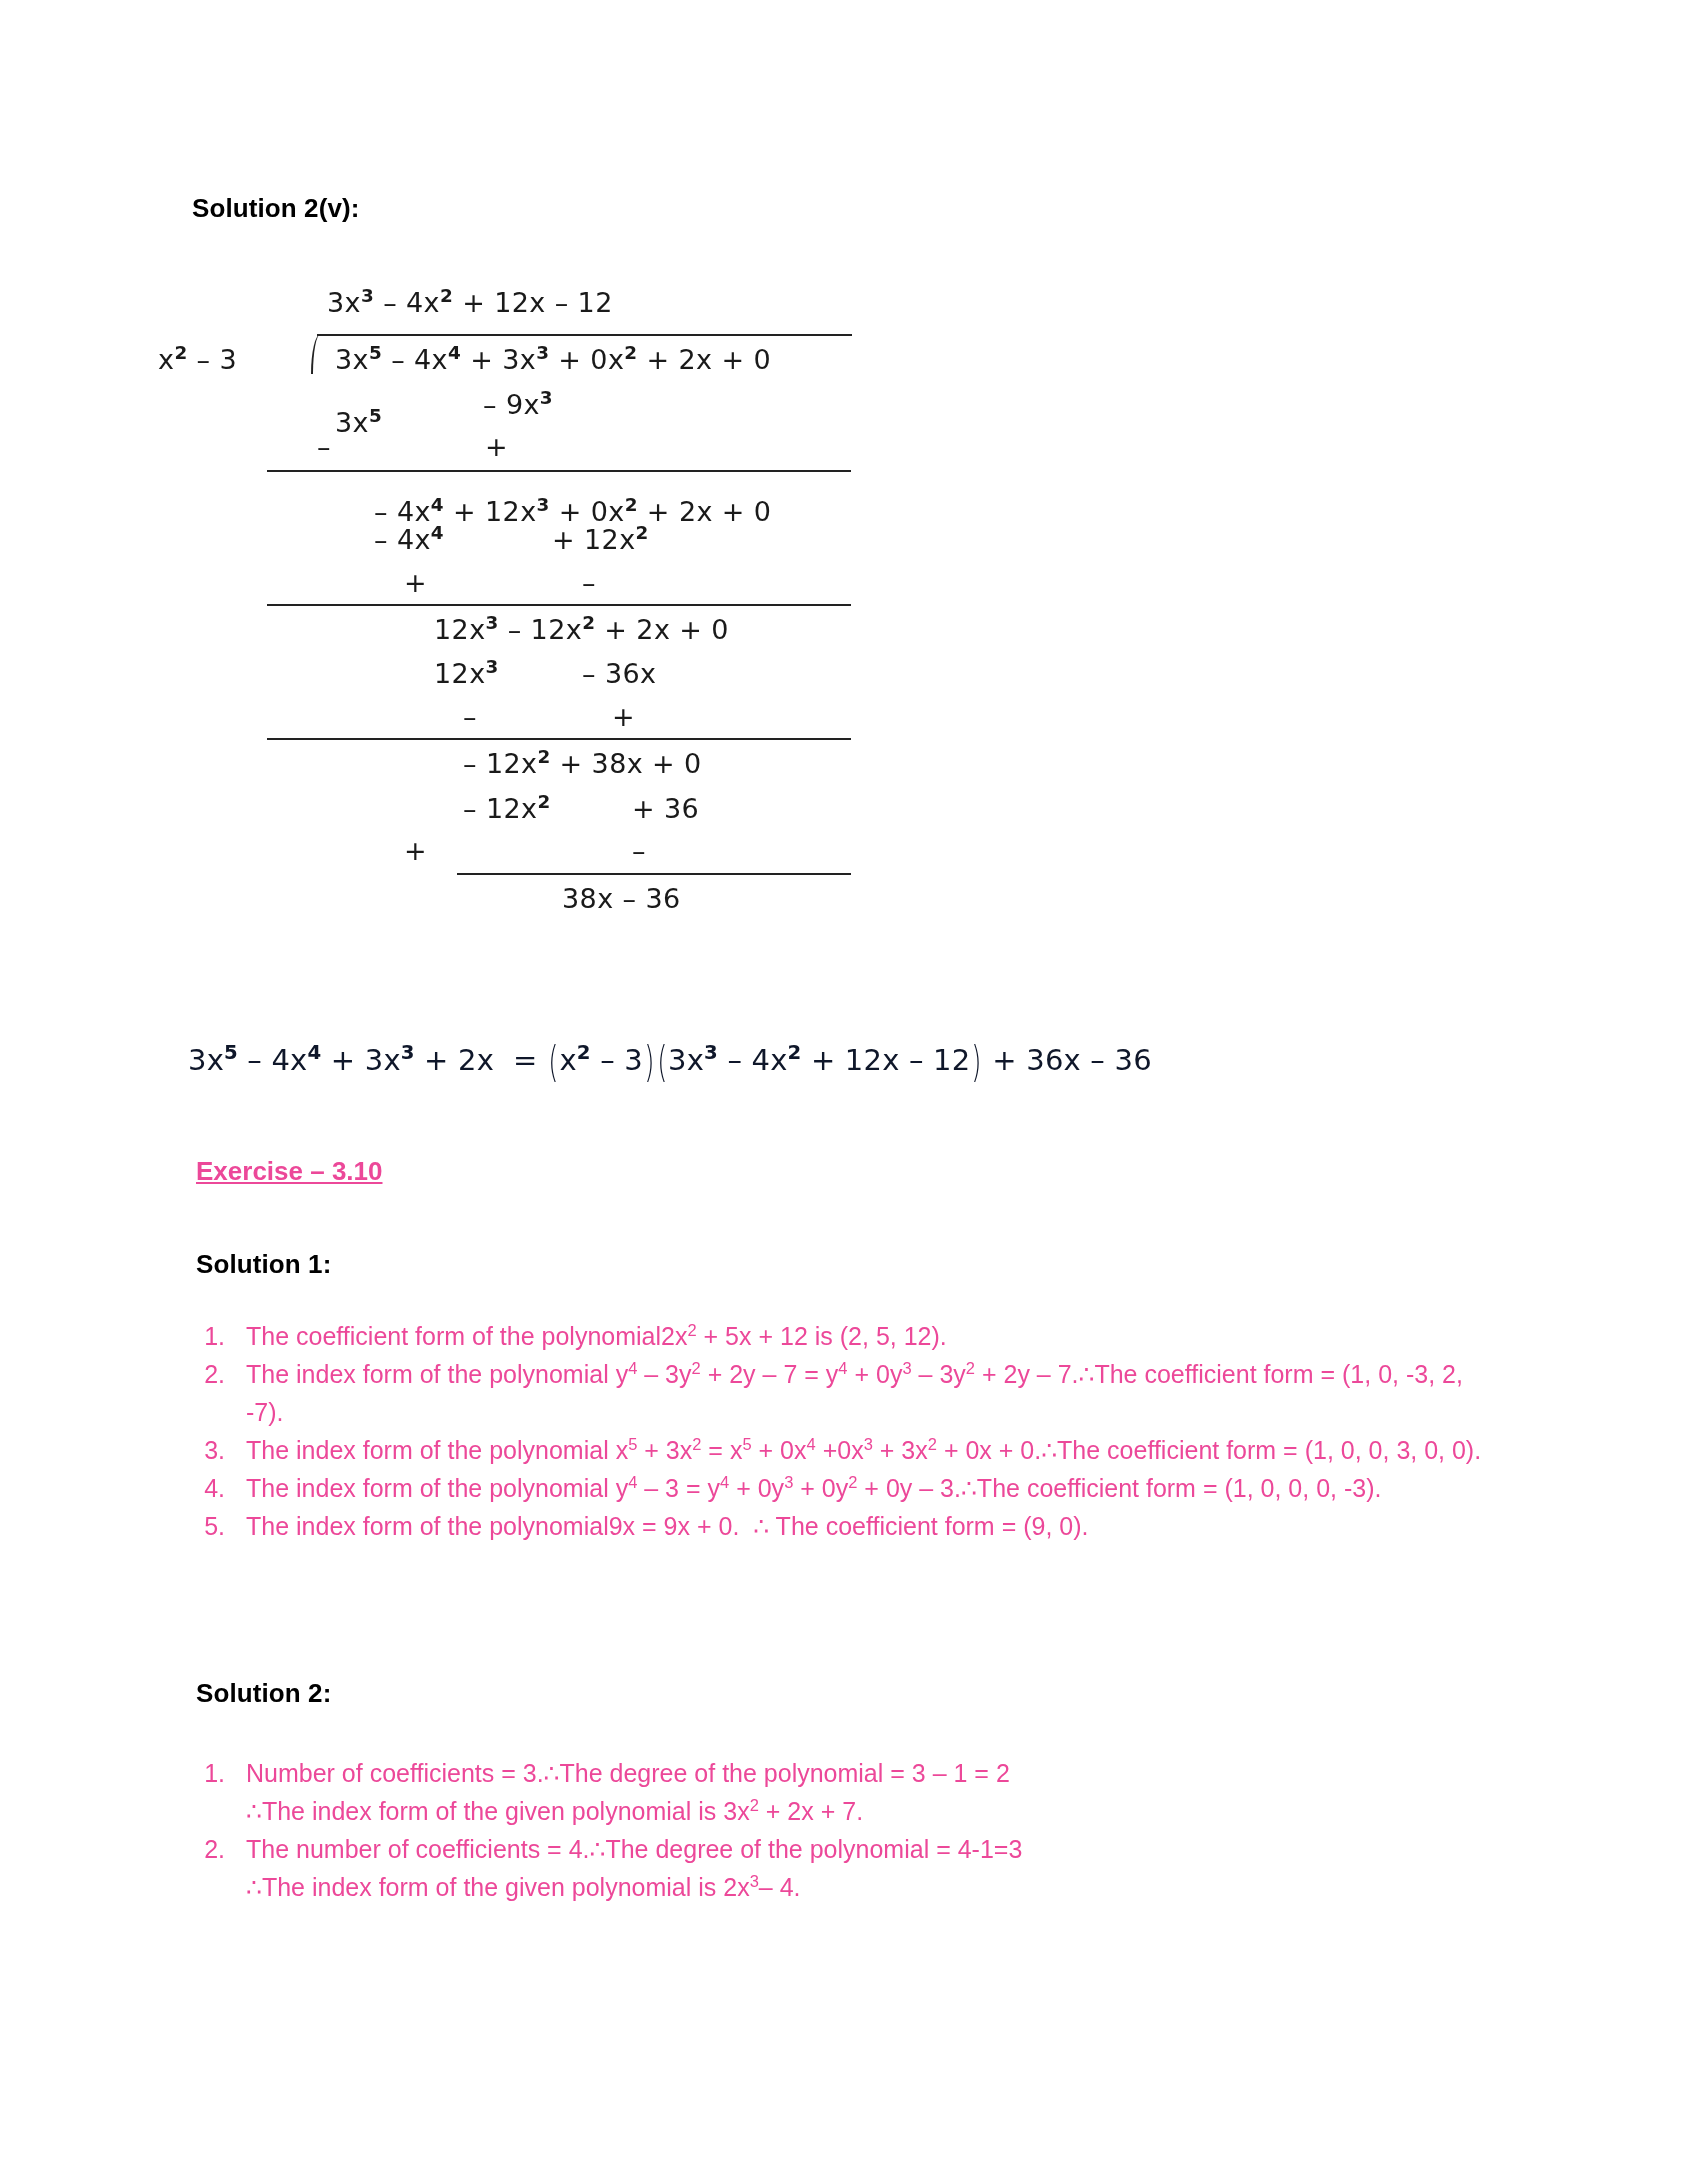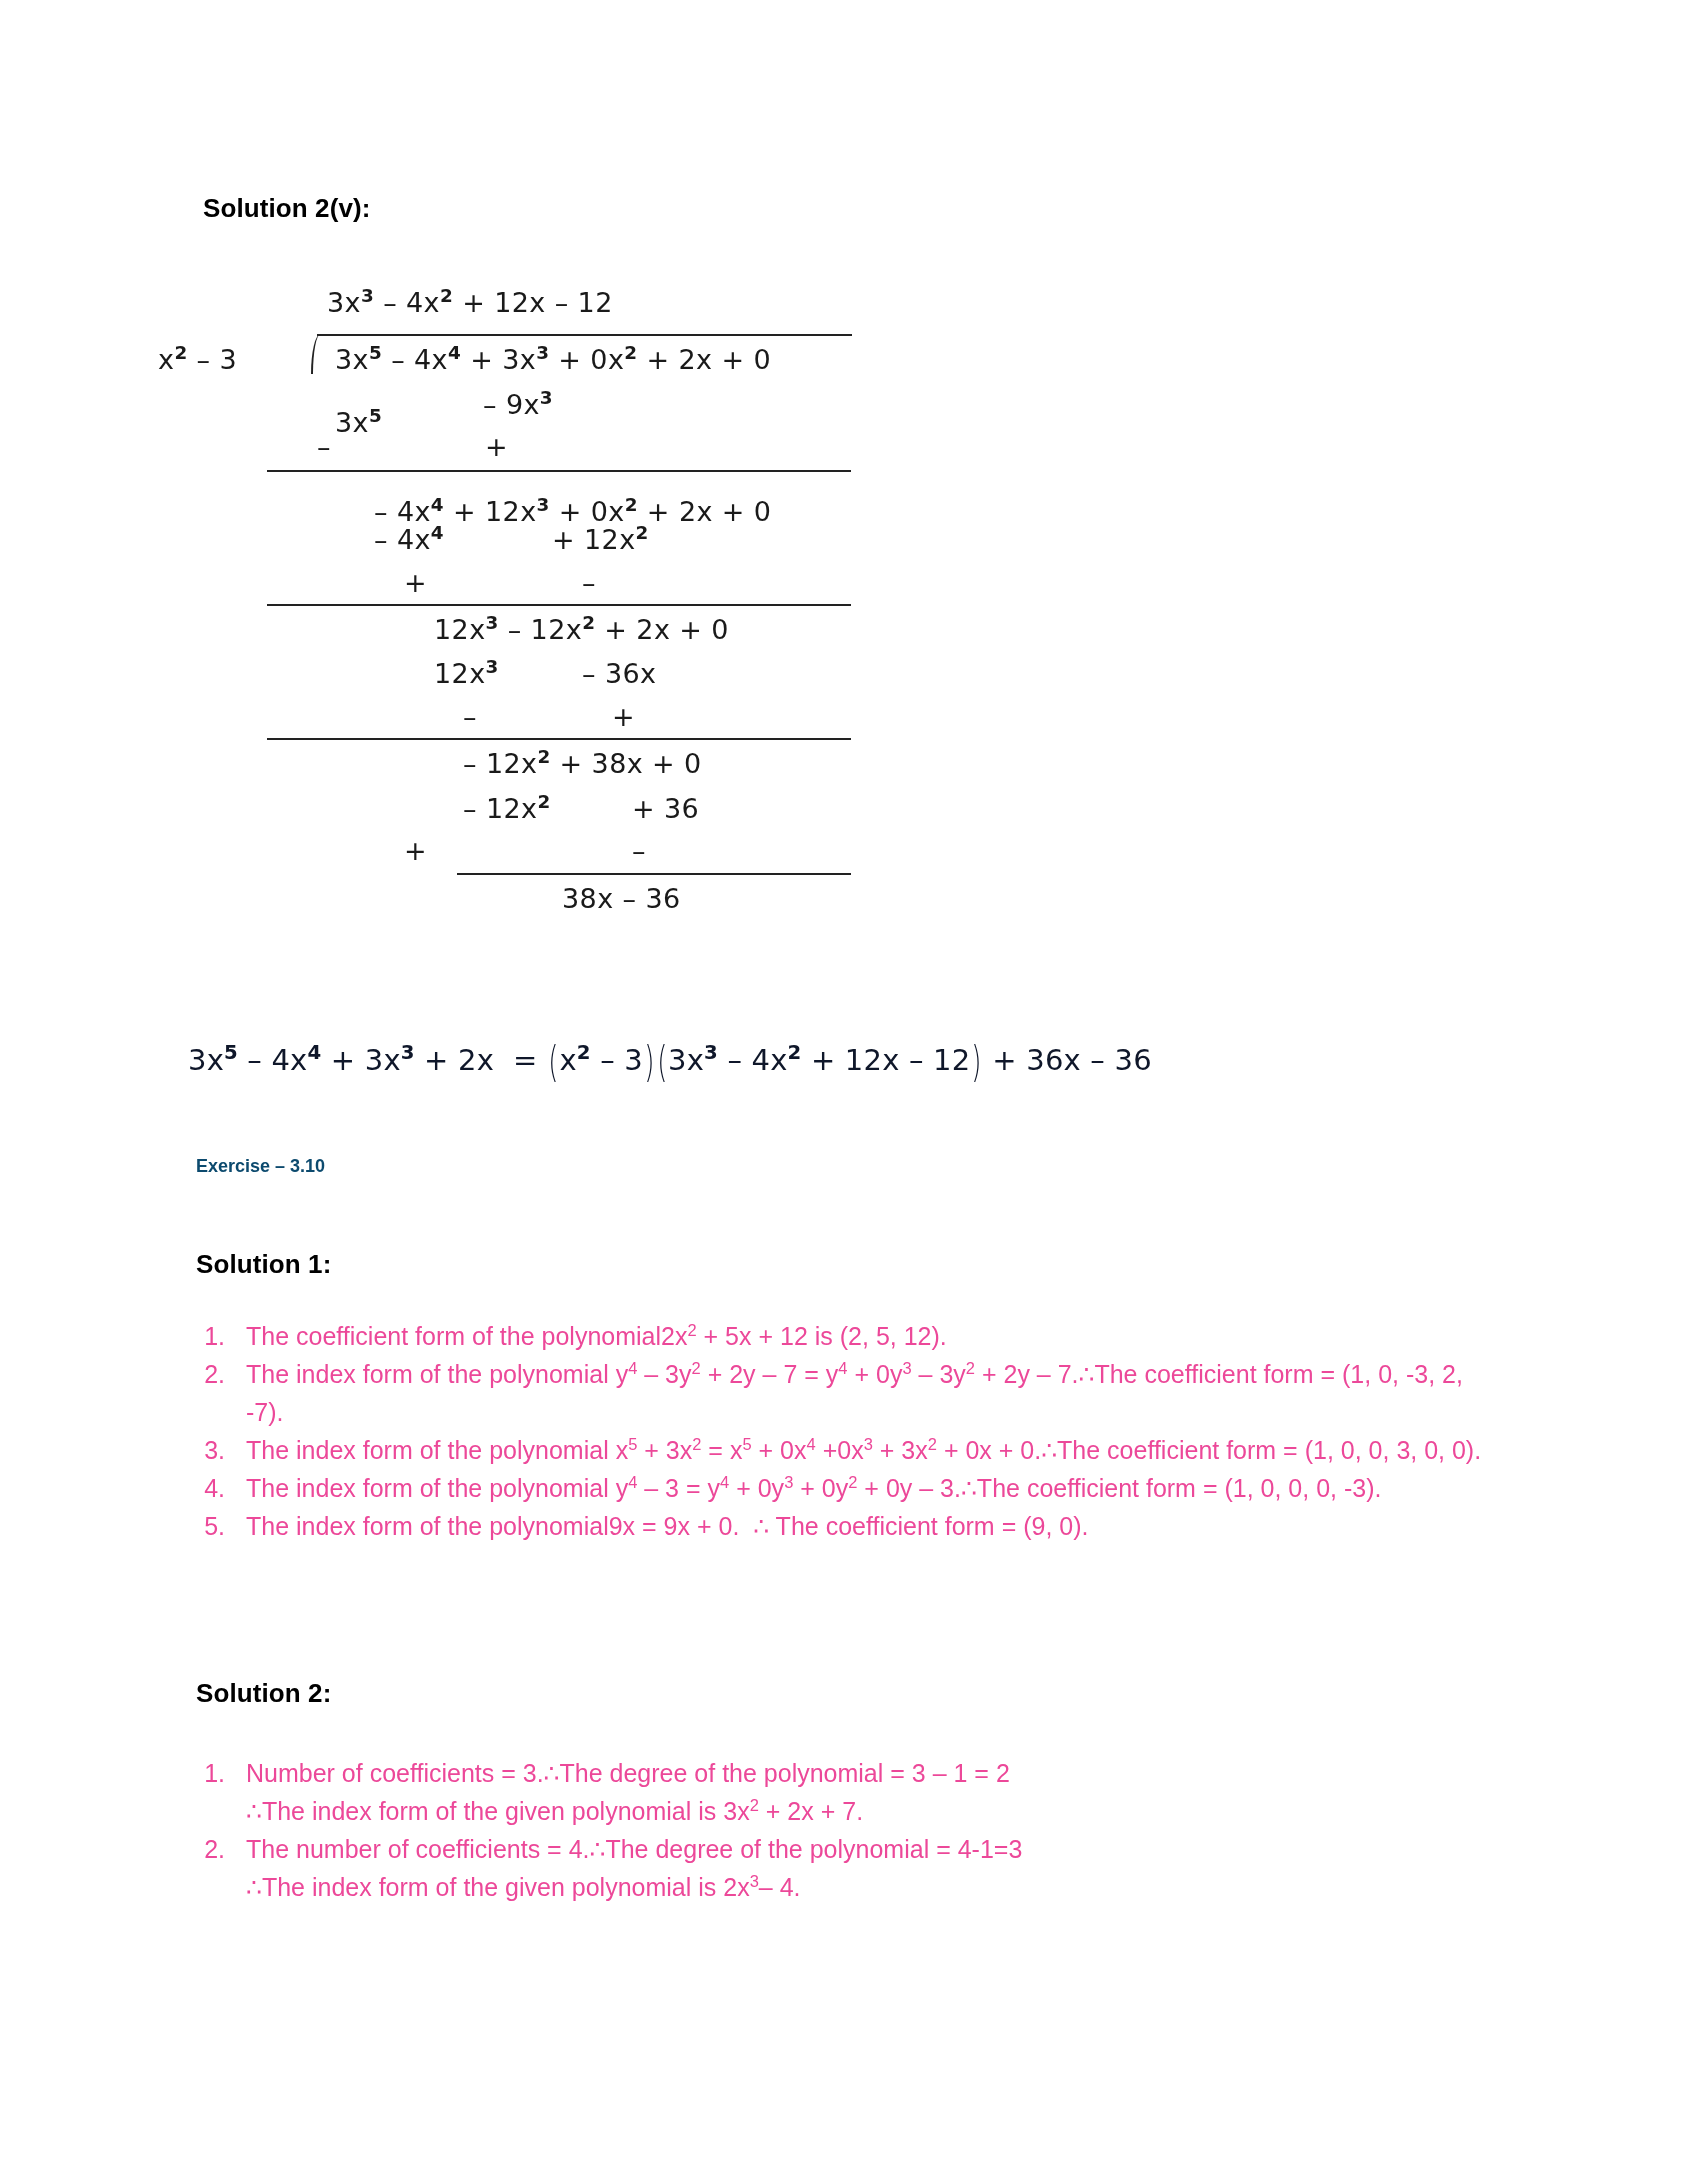--- a/index.html
+++ b/index.html
@@ -30,24 +30,25 @@
   .heading-bold {
     position: absolute;
     font-size: 26px;
     font-weight: bold;
     letter-spacing: 0.1px;
     color: #000;
     white-space: nowrap;
   }
   .heading-exercise {
     position: absolute;
-    font-size: 18px;
+    font-size: 26px;
     font-weight: bold;
-    color: #0c4a6e;
-    white-space: nowrap;
+    color: #ec4899;
+    white-space: nowrap;
+    text-decoration: underline;
   }
 
   
   .division {
     position: absolute;
     left: 188px;
     top: 277px;
     width: 752px;
     font-family: "DejaVu Sans", sans-serif;
     font-size: 27px;
@@ -119,21 +120,21 @@
   }
   .therefore {
     letter-spacing: 0;
   }
 </style>
 </head>
 <body>
 
 <div class="page">
 
-  <div class="heading-bold" style="left:203px; top:193px;">Solution 2(v):</div>
+  <div class="heading-bold" style="left:192px; top:193px;">Solution 2(v):</div>
 
   <div class="division">
 
     <div class="drow" style="left:139px; top:12px;">
       3x<sup>3</sup> – 4x<sup>2</sup> + 12x – 12
     </div>
 
     <div class="drule" style="left:129px; top:57px; width:535px;"></div>
     <div class="dbracket" style="left:123px; top:57px;"></div>
 

